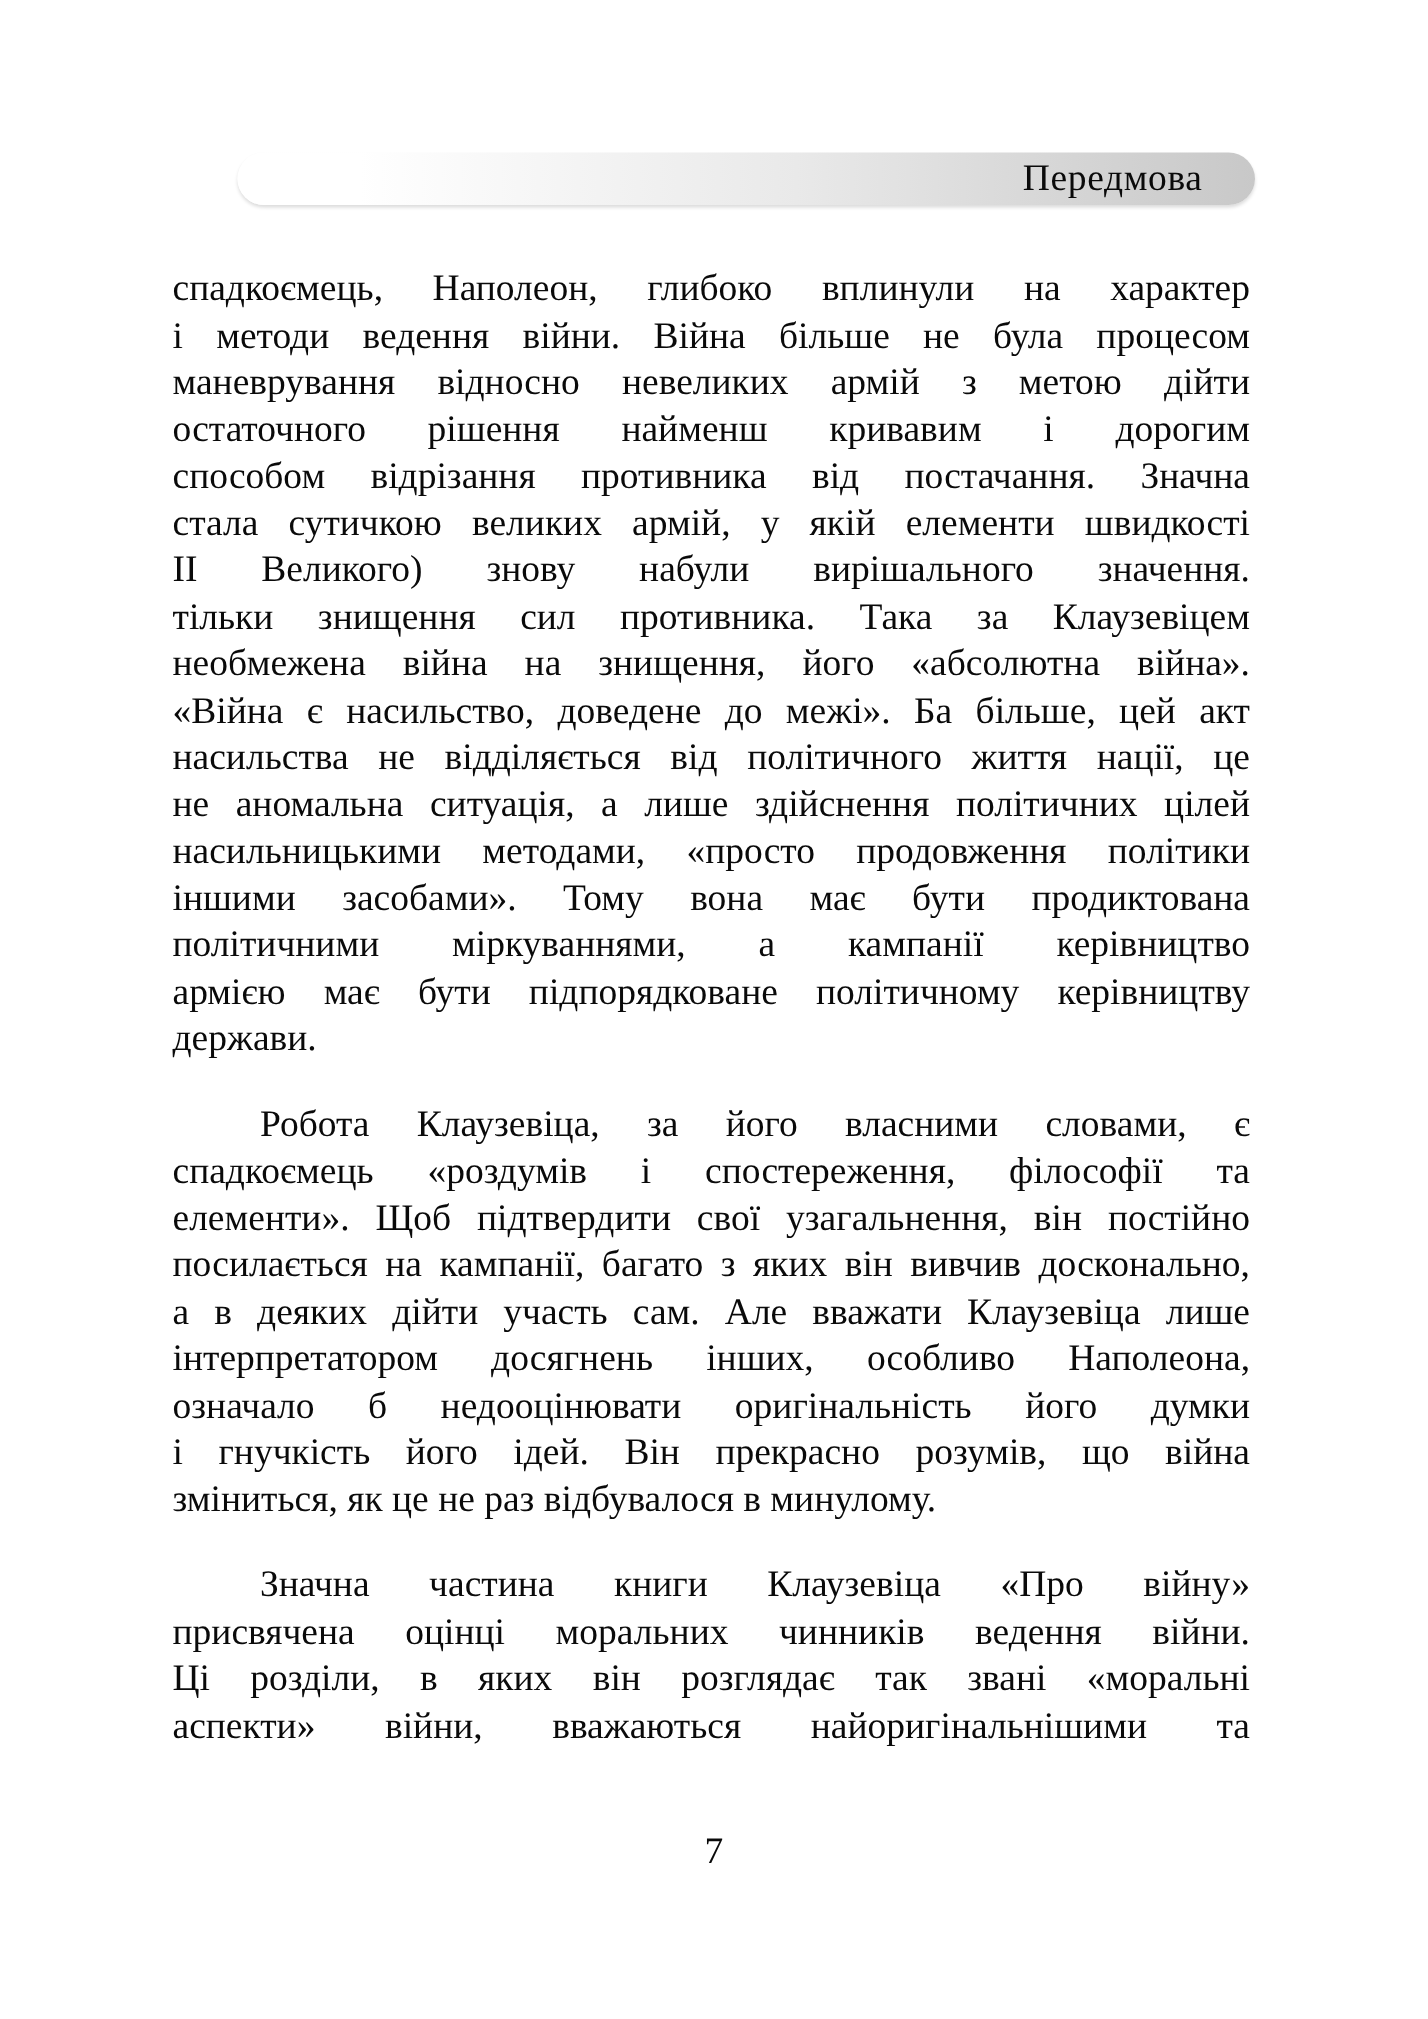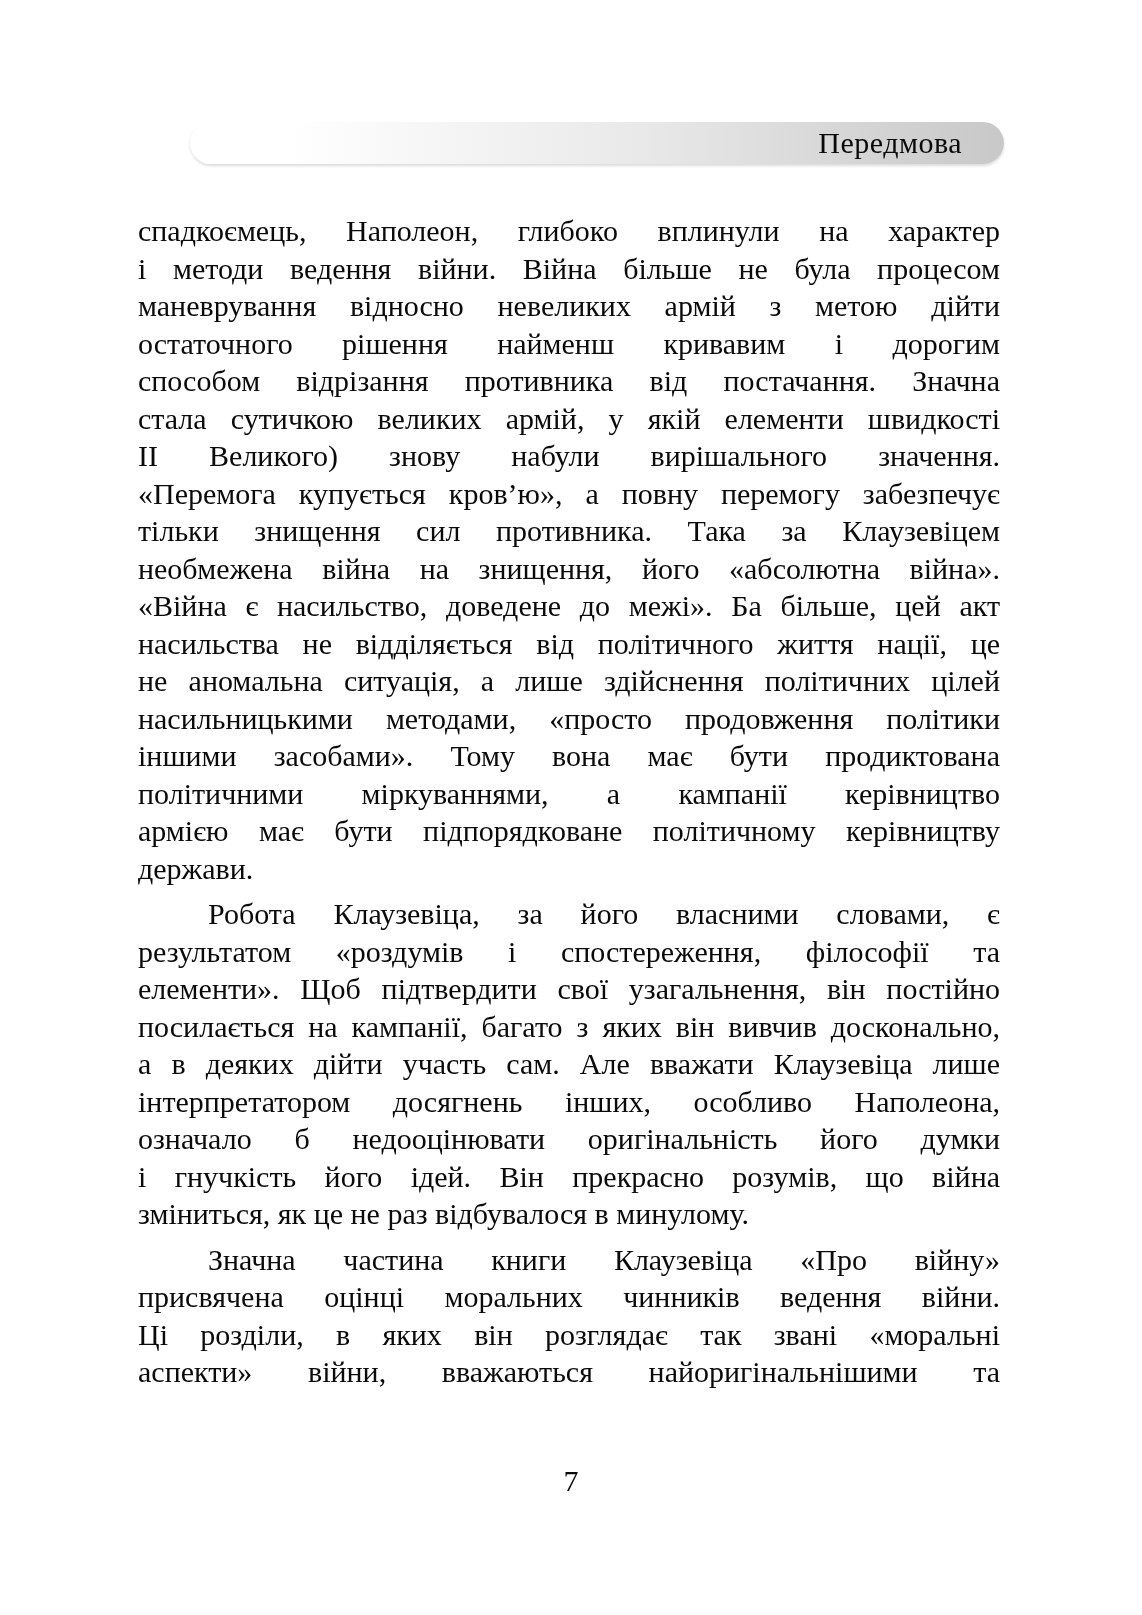--- a/index.html
+++ b/index.html
@@ -43,21 +43,21 @@
   }
   .body-text {
     position: absolute;
     left: 138px;
     top: 212px;
     width: 862px;
     font-size: 30px;
     line-height: 37.5px;
   }
   .paragraph { margin: 0; }
-  .paragraph + .paragraph { margin-top: 8px; }
+  .paragraph + .paragraph { margin-top: 31px; }
   .line {
     text-align: justify;
     text-align-last: justify;
   }
   .line.lastline {
     text-align-last: left;
   }
   .line.firstline-indent {
     text-indent: 70px;
   }
@@ -82,35 +82,34 @@
 
   <div class="body-text">
       <div class="paragraph">
         <div class="line">спадкоємець, Наполеон, глибоко вплинули на характер</div>
         <div class="line">і методи ведення війни. Війна більше не була процесом</div>
         <div class="line">маневрування відносно невеликих армій з метою дійти</div>
         <div class="line">остаточного рішення найменш кривавим і дорогим</div>
         <div class="line">способом відрізання противника від постачання. Значна</div>
         <div class="line">стала сутичкою великих армій, у якій елементи швидкості</div>
         <div class="line">ІІ Великого) знову набули вирішального значення.</div>
-        <div class="line">«Перемога купується кров’ю», а повну перемогу забезпечує</div>
         <div class="line">тільки знищення сил противника. Така за Клаузевіцем</div>
         <div class="line">необмежена війна на знищення, його «абсолютна війна».</div>
         <div class="line">«Війна є насильство, доведене до межі». Ба більше, цей акт</div>
         <div class="line">насильства не відділяється від політичного життя нації, це</div>
         <div class="line">не аномальна ситуація, а лише здійснення політичних цілей</div>
         <div class="line">насильницькими методами, «просто продовження політики</div>
         <div class="line">іншими засобами». Тому вона має бути продиктована</div>
         <div class="line">політичними міркуваннями, а кампанії керівництво</div>
         <div class="line">армією має бути підпорядковане політичному керівництву</div>
         <div class="line lastline">держави.</div>
       </div>
       <div class="paragraph">
         <div class="line firstline-indent">Робота Клаузевіца, за його власними словами, є</div>
-        <div class="line">результатом «роздумів і спостереження, філософії та</div>
+        <div class="line">спадкоємець «роздумів і спостереження, філософії та</div>
         <div class="line">елементи». Щоб підтвердити свої узагальнення, він постійно</div>
         <div class="line">посилається на кампанії, багато з яких він вивчив досконально,</div>
         <div class="line">а в деяких дійти участь сам. Але вважати Клаузевіца лише</div>
         <div class="line">інтерпретатором досягнень інших, особливо Наполеона,</div>
         <div class="line">означало б недооцінювати оригінальність його думки</div>
         <div class="line">і гнучкість його ідей. Він прекрасно розумів, що війна</div>
         <div class="line lastline">зміниться, як це не раз відбувалося в минулому.</div>
       </div>
       <div class="paragraph">
         <div class="line firstline-indent">Значна частина книги Клаузевіца «Про війну»</div>

